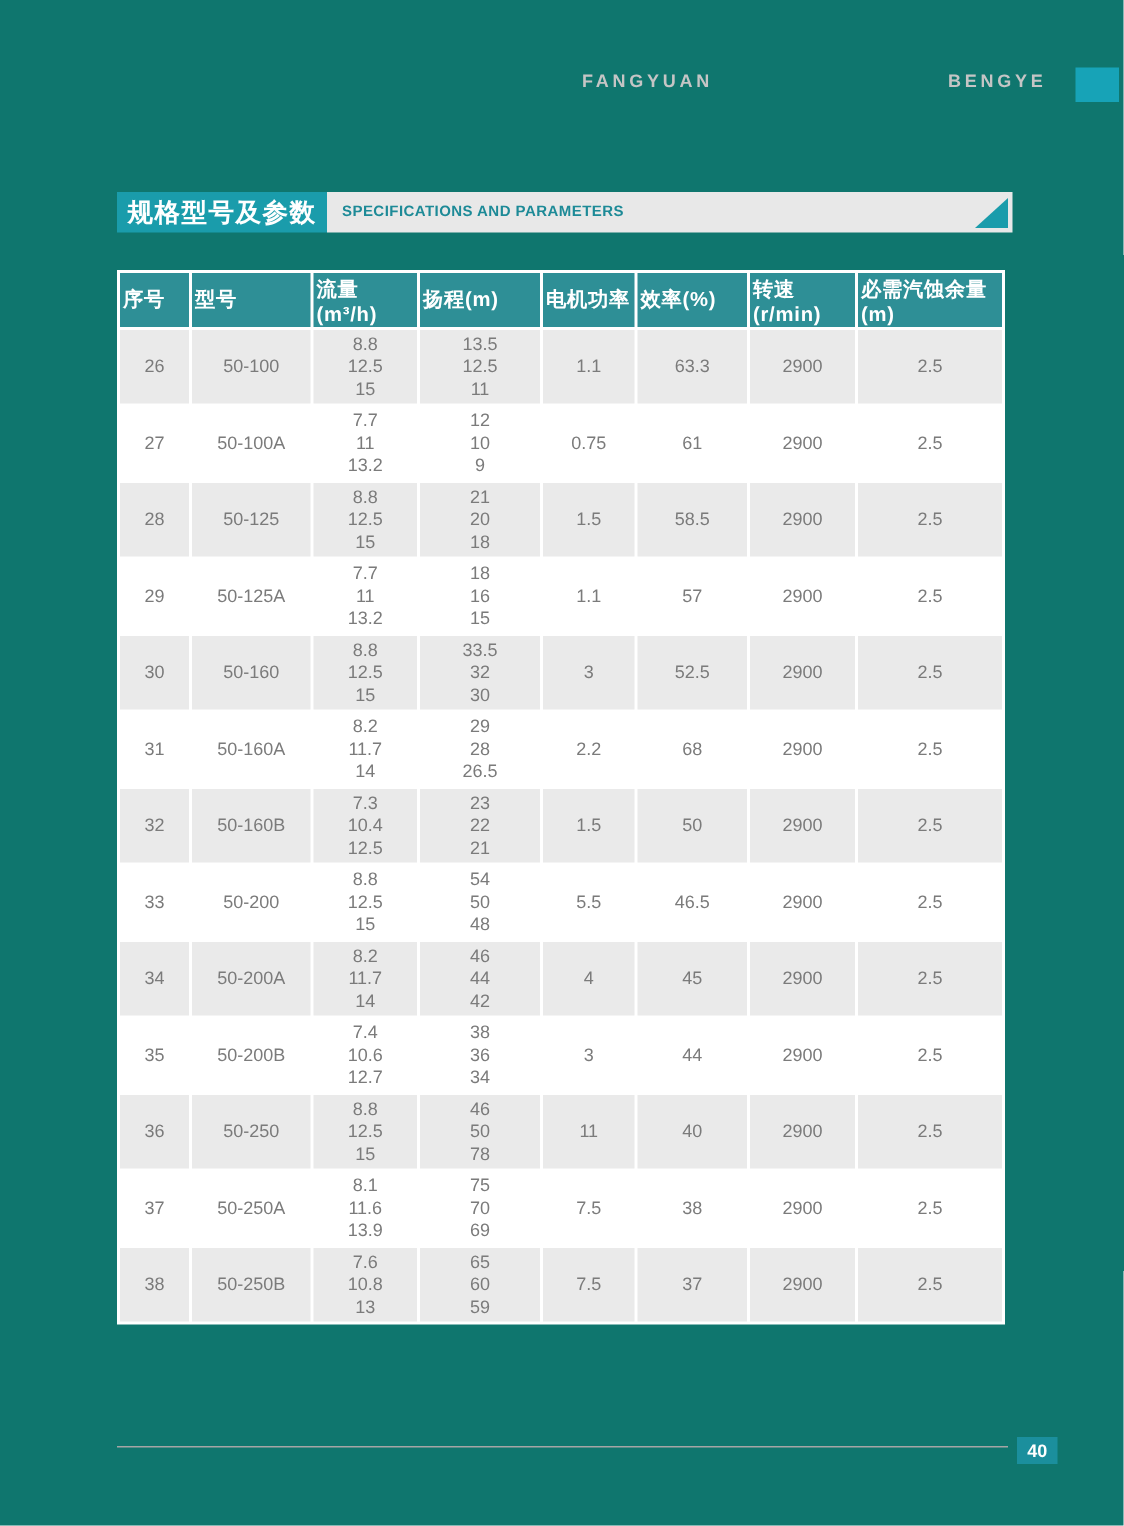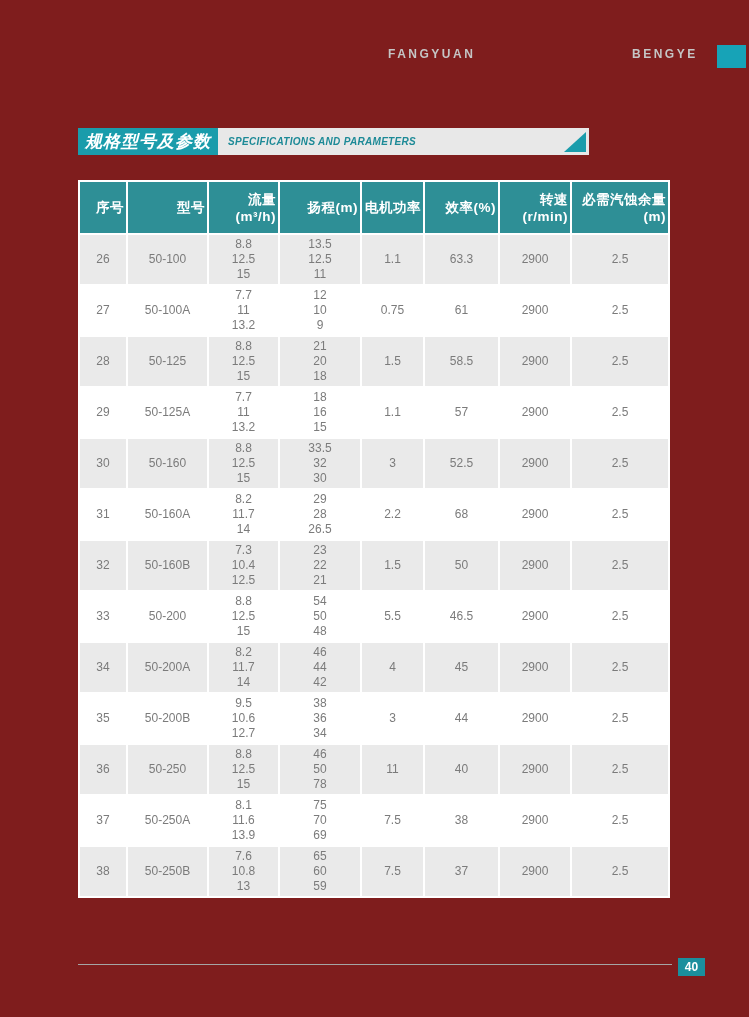--- a/index.html
+++ b/index.html
@@ -1,36 +1,36 @@
 <!DOCTYPE html>
 <html style="--header-teal: #2e8f96; --title-teal: #1a9cab; --en-teal: #1d8a97; --corner-teal: #17a3b7; --badge-teal: #1b8f9d; --bar-gray: #e8e8e8; --row-gray: #eaeaea; --cell-gray: #7b7b7b; --brand-gray: #c5c5c5; --line-gray: #a5a5a5;"><head>
 <meta charset="utf-8">
 <style>
   * { margin: 0; padding: 0; box-sizing: border-box; }
   html, body { background: #ffffff; }
   body {
     font-family: "Liberation Sans", "DejaVu Sans", sans-serif;
     width: 749px; height: 1017px; position: relative; overflow: hidden;
   }
-  .page { position: absolute; inset: 0; background: #7f1d1d; }
+  .page { position: absolute; inset: 0; background: #0f766e; }
 
   
   .brand {
     position: absolute; top: 47px; font-size: 12px; letter-spacing: 2.5px;
     color: var(--brand-gray, #c5c5c5); font-weight: bold;
   }
   .brand-left { left: 388px; }
   .brand-right { left: 612px; padding-left: 20px; }
   .corner-square {
     position: absolute; left: 717px; top: 45px; width: 29px; height: 23px;
     background: var(--corner-teal, #17a3b7);
   }
 
   
-  .section-bar { position: absolute; left: 78px; top: 128px; width: 511px; height: 27px; display: flex; font-style: italic; }
+  .section-bar { position: absolute; left: 78px; top: 128px; width: 597px; height: 27px; display: flex; }
   .section-zh {
     background: var(--title-teal, #1a9cab); color: #ffffff; font-weight: bold;
     font-size: 17px; line-height: 27px; padding: 0 7px; white-space: nowrap;
     letter-spacing: 1px;
   }
   .section-en-bar {
     position: relative; flex: 1; background: var(--bar-gray, #e8e8e8);
     color: var(--en-teal, #1d8a97); font-weight: bold; font-size: 10px;
     line-height: 27px; padding-left: 10px; letter-spacing: 0.3px;
   }
@@ -48,21 +48,21 @@
   }
   .spec-table col.c1 { width: 46px; }
   .spec-table col.c2 { width: 79px; }
   .spec-table col.c3 { width: 69px; }
   .spec-table col.c4 { width: 80px; }
   .spec-table col.c5 { width: 61px; }
   .spec-table col.c6 { width: 73px; }
   .spec-table col.c7 { width: 70px; }
   .spec-table th {
     background: var(--header-teal, #2e8f96); color: #ffffff;
-    font-size: 13.5px; font-weight: bold; height: 51px; text-align: right;
+    font-size: 13.5px; font-weight: bold; height: 36px; text-align: left;
     vertical-align: middle; letter-spacing: 0.5px; padding: 0 2px;
   }
   .spec-table td {
     height: 47px; text-align: center; vertical-align: middle;
     font-size: 12px; color: var(--cell-gray, #7b7b7b); line-height: 15px;
     padding: 2px 0;
   }
   .spec-table tr.even td { background: var(--row-gray, #eaeaea); }
   .spec-table tr.odd td { background: #ffffff; }
 
@@ -277,21 +277,21 @@
           </td>
           <td>4</td>
           <td>45</td>
           <td>2900</td>
           <td>2.5</td>
         </tr>
         <tr class="odd">
           <td>35</td>
           <td>50-200B</td>
           <td>
-            <div>9.5</div>
+            <div>7.4</div>
             <div>10.6</div>
             <div>12.7</div>
           </td>
           <td>
             <div>38</div>
             <div>36</div>
             <div>34</div>
           </td>
           <td>3</td>
           <td>44</td>

